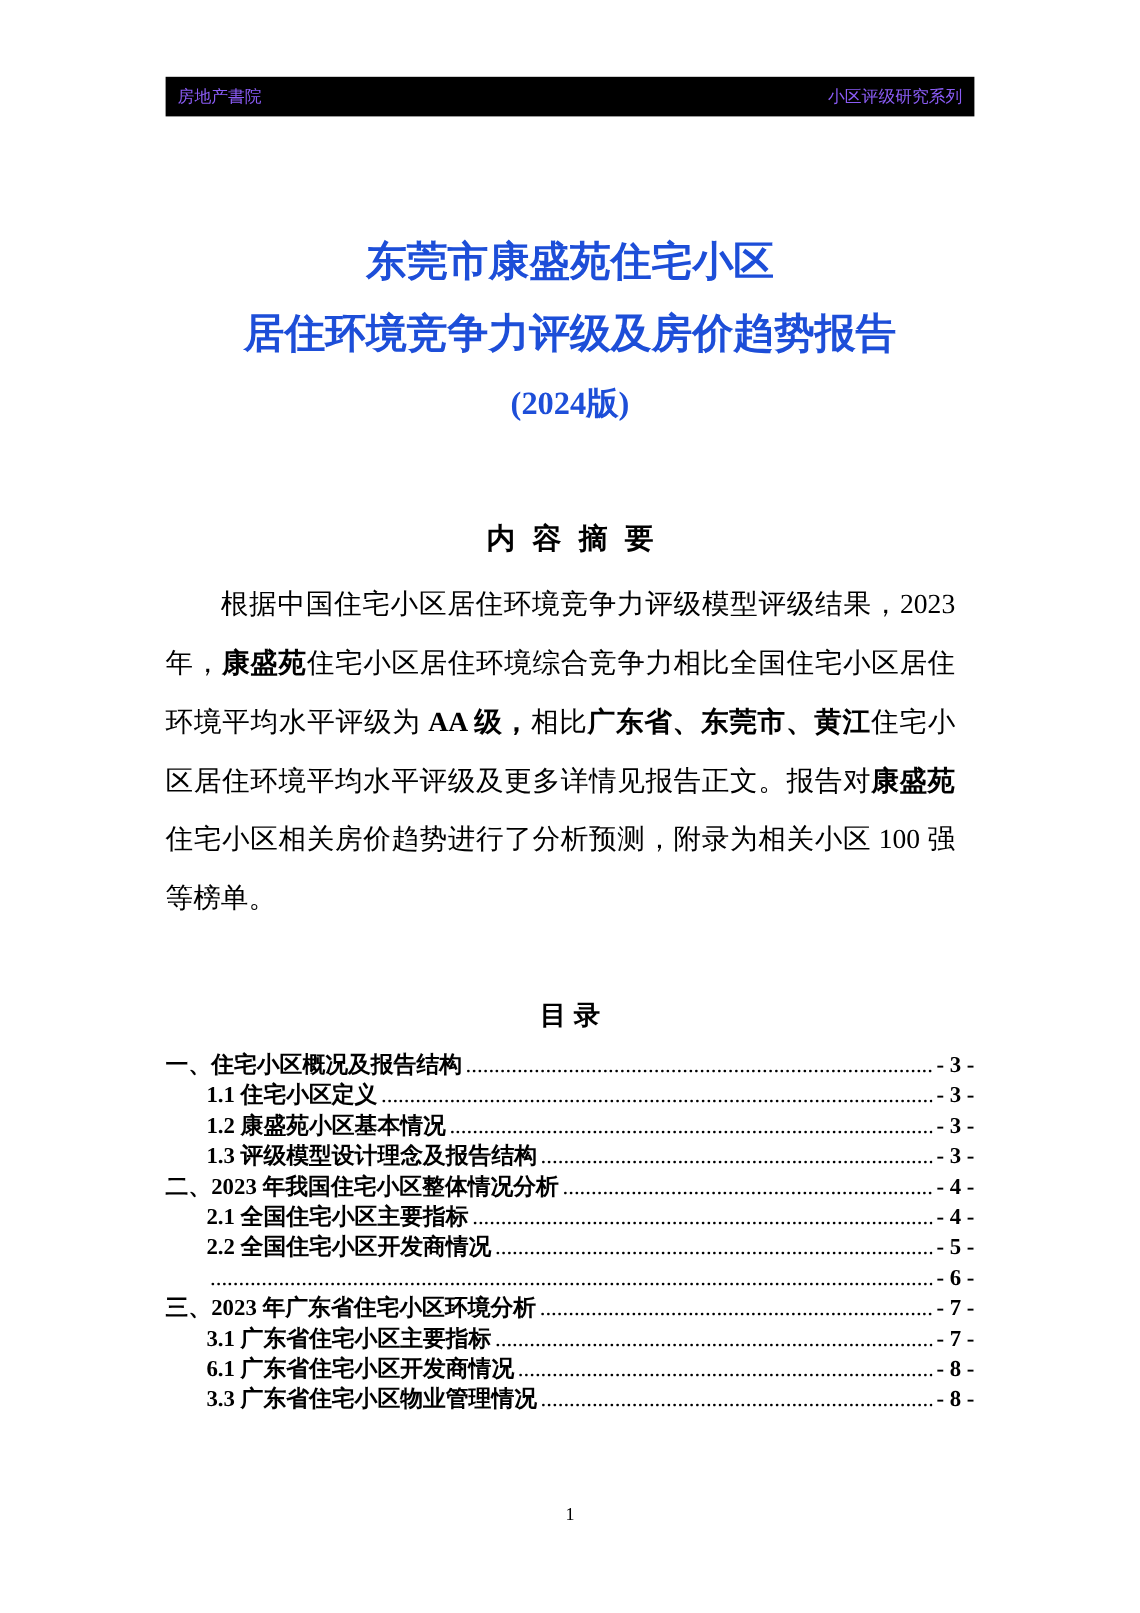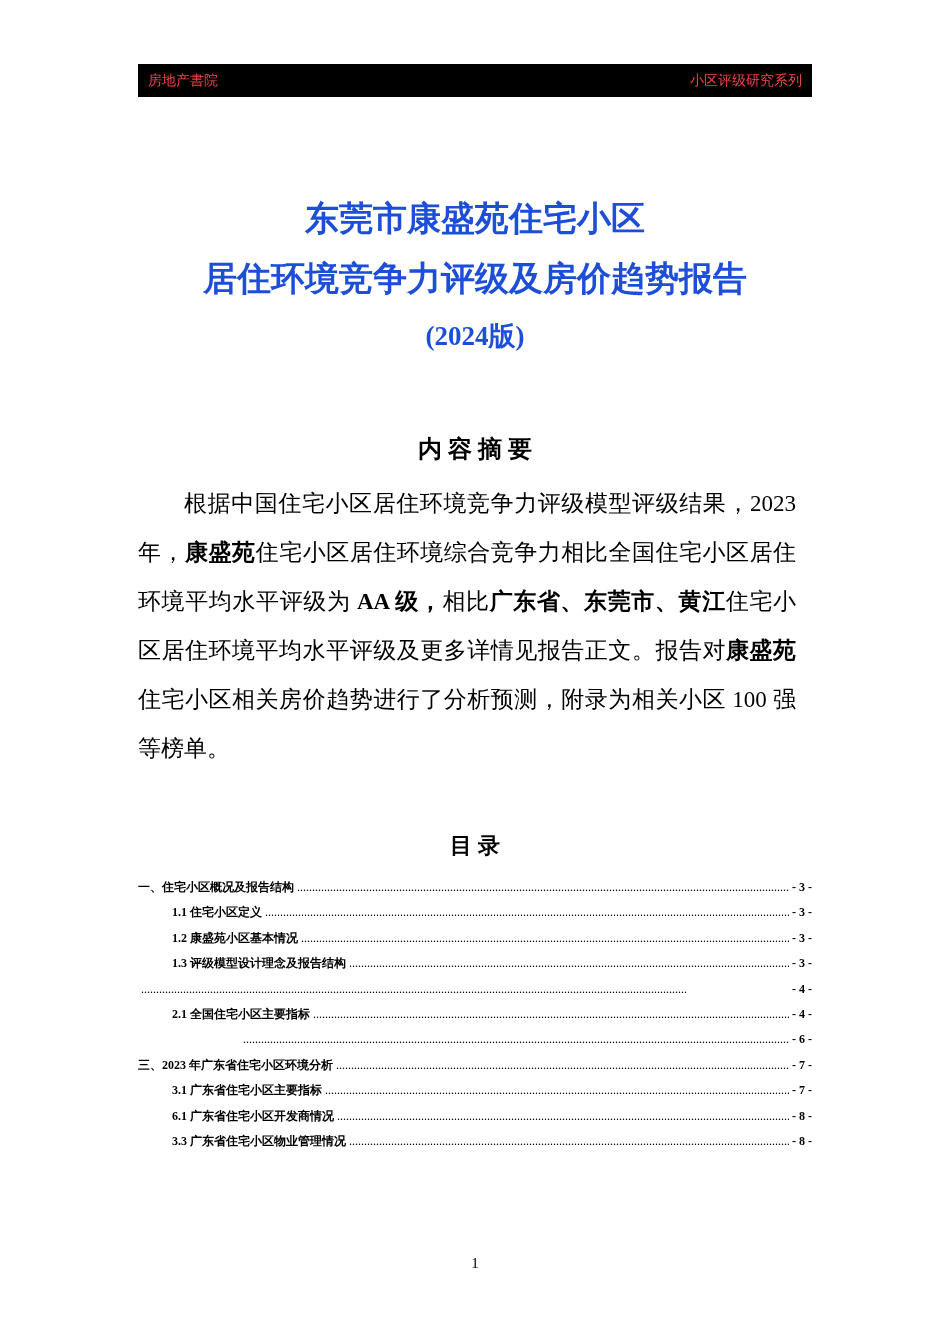--- a/index.html
+++ b/index.html
@@ -11,21 +11,21 @@
     background: #ffffff;
     color: #000;
     overflow: hidden;
   }
   .content { padding: 0 138px; }
 
   .topbar {
     margin-top: 64px;
     height: 33px;
     background: #000000;
-    color: #ef4444;
+    color: #8b5cf6;
     display: flex;
     justify-content: space-between;
     align-items: center;
     padding: 0 10px;
     font-family: "Liberation Sans", sans-serif;
     font-size: 14px;
   }
 
   .subheader {
     margin-top: 36px;
@@ -40,41 +40,41 @@
     font-weight: bold;
   }
   .title-line { font-size: 34px; line-height: 60px; }
   .title-edition { font-size: 27px; line-height: 54px; }
 
   .summary-heading {
     text-align: center;
     margin-top: 70px;
     font-size: 24px;
     font-weight: bold;
-    font-family: Liberation Serif, serif;
+    font-family: Liberation Mono, monospace;
   }
 
   .summary {
     margin: 14px 16px 0 0;
     font-size: 23px;
     line-height: 49px;
     text-align: justify;
     text-indent: 2em;
   }
   .summary .b { font-weight: bold; }
 
   .toc-heading {
     text-align: center;
     margin-top: 58px;
     font-size: 22px;
     font-weight: bold;
     font-family: "Liberation Sans", sans-serif;
   }
 
-  .toc { margin-top: 14px; font-size: 12px; font-weight: bold; }
+  .toc { margin-top: 14px; font-size: 19px; font-weight: bold; }
   .toc-row { display: flex; align-items: baseline; line-height: 25.4px; }
   .toc-row.sub { padding-left: 34px; text-align: right; }
   .toc-label { white-space: nowrap; }
   .leader {
     flex: 1;
     overflow: hidden;
     white-space: nowrap;
     margin: 0 3px;
     font-weight: normal;
   }
@@ -130,27 +130,33 @@
         <span class="toc-label">1.2 康盛苑小区基本情况</span>
         <span class="leader"></span>
         <span class="toc-page">- 3 -</span>
       </div>
       <div class="toc-row sub">
         <span class="toc-label">1.3 评级模型设计理念及报告结构</span>
         <span class="leader"></span>
         <span class="toc-page">- 3 -</span>
       </div>
       <div class="toc-row">
+        <span class="toc-label">二、2023 年我国住宅小区整体情况分析</span>
         <span class="leader"></span>
         <span class="toc-page">- 4 -</span>
       </div>
       <div class="toc-row sub">
         <span class="toc-label">2.1 全国住宅小区主要指标</span>
         <span class="leader"></span>
         <span class="toc-page">- 4 -</span>
+      </div>
+      <div class="toc-row sub">
+        <span class="toc-label">2.2 全国住宅小区开发商情况</span>
+        <span class="leader"></span>
+        <span class="toc-page">- 5 -</span>
       </div>
       <div class="toc-row sub">
         <span class="leader"></span>
         <span class="toc-page">- 6 -</span>
       </div>
       <div class="toc-row">
         <span class="toc-label">三、2023 年广东省住宅小区环境分析</span>
         <span class="leader"></span>
         <span class="toc-page">- 7 -</span>
       </div>

